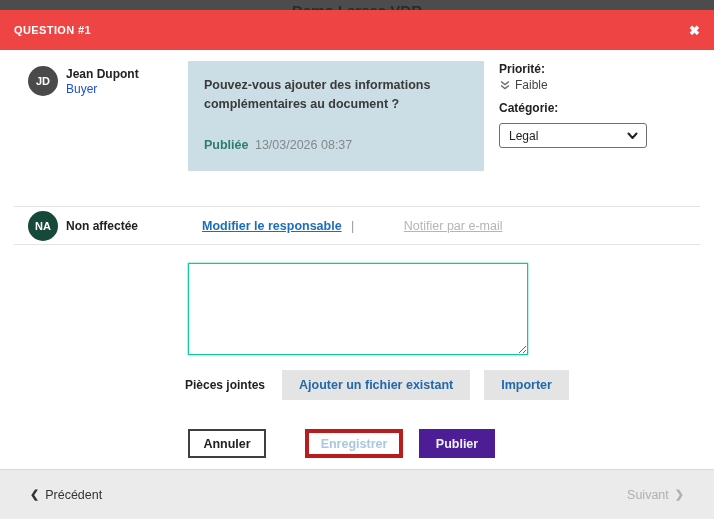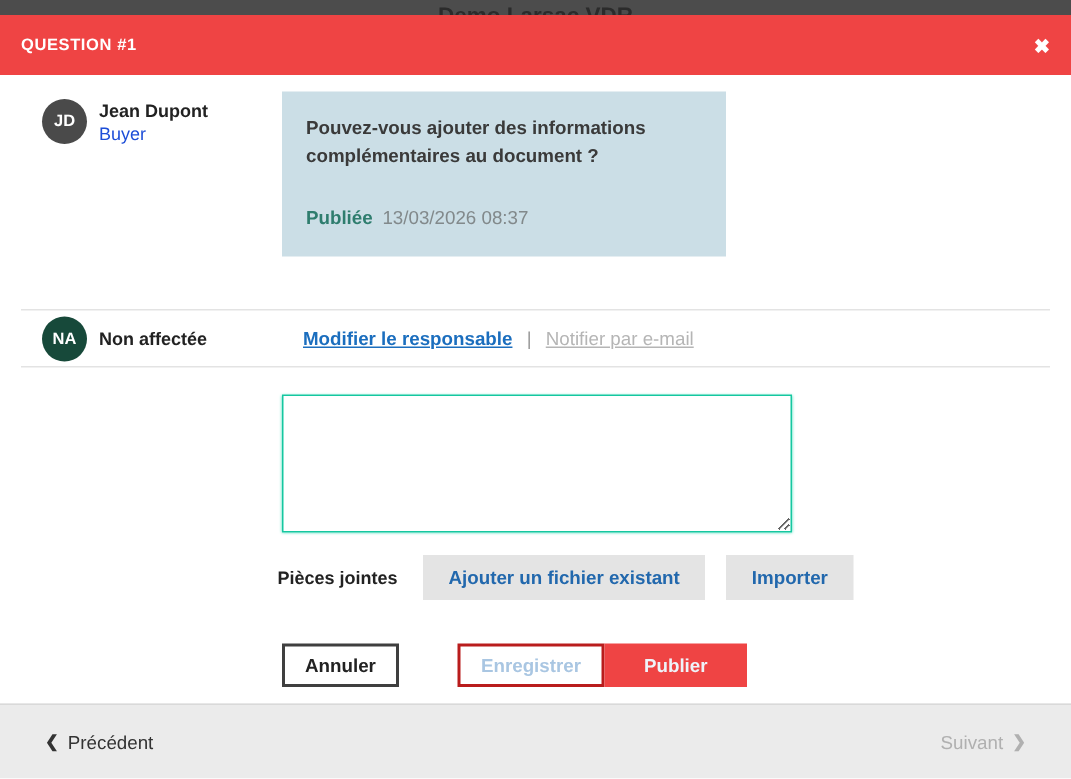--- a/index.html
+++ b/index.html
@@ -139,21 +139,21 @@
   .assign-left { width: 160px; display: flex; align-items: center; }
   .assign-name { margin-left: 8px; font-weight: bold; font-size: 12px; color: #222; }
   .assign-links { margin-left: 14px; font-size: 12.5px; }
   .link-modify {
     color: #1b6ebe;
     text-decoration: underline;
     font-weight: bold;
     cursor: pointer;
   }
   .link-sep { color: #9a9a9a; margin: 0 6px; }
-  .link-notify { color: #b5b5b5; text-decoration: underline; }
+  .link-notify { color: #b5b5b5; text-decoration: underline; margin-left: 40px; }
 
   
   .reply-area { padding-left: 188px; }
   textarea.reply-input {
     margin-top: 18px;
     width: 340px;
     height: 92px;
     border: 1px solid #15c7a0;
     box-shadow: 0 0 2px #2bd8b0;
     outline: none;
@@ -198,27 +198,28 @@
   .btn-cancel {
     width: 78px;
     background: #fff;
     border: 2px solid #3f3f3f;
     color: #222;
   }
   .btn-save {
     margin-left: 39px;
     width: 98px;
     background: #fff;
-    border: 2px solid #b91c1c;
+    border: 4px solid #b91c1c;
     color: #a9c6e2;
     cursor: default;
   }
   .btn-publish {
-    width: 95px;
-    background: #ef4444;
+    margin-left: 16px;
+    width: 76px;
+    background: #4c1d95;
     border: none;
     color: #eef3f9;
     cursor: default;
   }
 
   
   .modal-footer {
     position: absolute;
     left: 0; right: 0; bottom: 0;
     height: 50px;
@@ -259,20 +260,43 @@
     </div>
 
     <div class="question-bubble">
       <div class="question-text">Pouvez-vous ajouter des informations complémentaires au document ?</div>
       <div class="question-status">
         <span class="status-published">Publiée</span>
         <span class="status-date">13/03/2026 08:37</span>
       </div>
     </div>
 
+    <div class="meta-col">
+      <div class="meta-label">Priorité:</div>
+      <div class="priority-value">
+        <span class="priority-icon">
+          <svg width="12" height="12" viewBox="0 0 12 12" fill="none">
+            <path d="M2 2.5 L6 5.5 L10 2.5" stroke="#6e6e6e" stroke-width="1.5" fill="none"></path>
+            <path d="M2 6.5 L6 9.5 L10 6.5" stroke="#6e6e6e" stroke-width="1.5" fill="none"></path>
+          </svg>
+        </span>
+        <span>Faible</span>
+      </div>
+      <div class="meta-label category-label">Catégorie:</div>
+      <div class="select-wrap">
+        <select class="category-select">
+          <option>Legal</option>
+        </select>
+        <span class="select-chevron">
+          <svg width="13" height="13" viewBox="0 0 13 13" fill="none">
+            <path d="M2.5 4.5 L6.5 9 L10.5 4.5" stroke="#222" stroke-width="2" fill="none" stroke-linecap="round" stroke-linejoin="round"></path>
+          </svg>
+        </span>
+      </div>
+    </div>
   </div>
 
   <div class="assign-row">
     <div class="assign-left">
       <div class="avatar avatar-na">NA</div>
       <span class="assign-name">Non affectée</span>
     </div>
     <div class="assign-links">
       <a class="link-modify">Modifier le responsable</a>
       <span class="link-sep">|</span>

